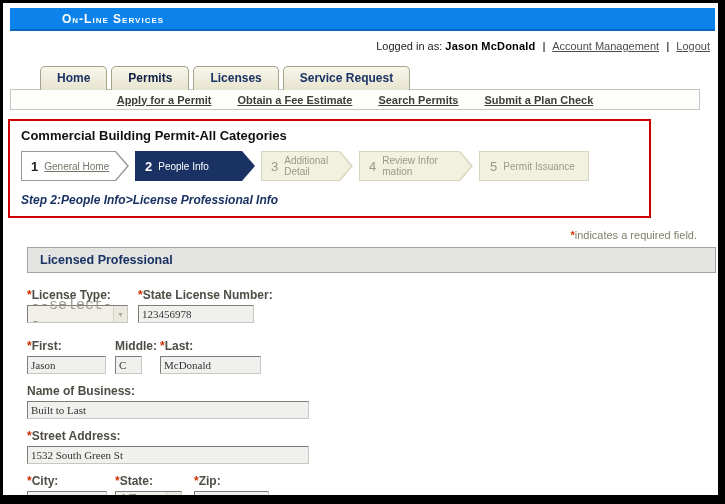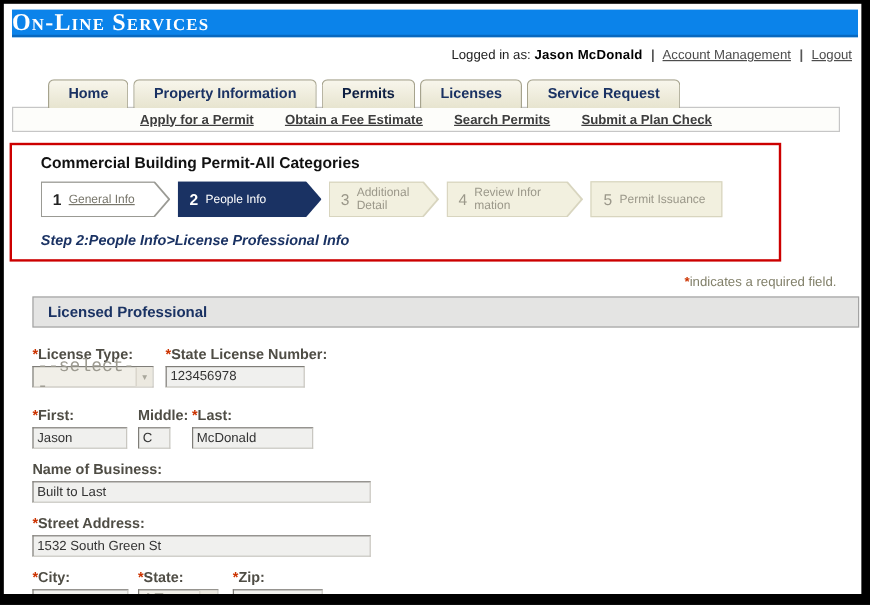--- a/index.html
+++ b/index.html
@@ -8,23 +8,23 @@
     background:#000;
     border-left:3px solid #000; border-top:3px solid #000;
     border-right:7px solid #000; border-bottom:9px solid #000;
     font-family:"Liberation Sans", sans-serif;
   }
   .page { position:relative; width:715px; height:492px; background:#fff; overflow:hidden; }
 
   
   .topbar { height:23px; margin:5px 3px 0 7px; background:#0b83ea; border-bottom:2px solid #0868bf; }
   .topbar-title {
-    display:inline-block; line-height:22px;
-    font-family:Liberation Serif, serif; font-variant:small-caps;
-    letter-spacing:1px; color:#fff; font-size:20px; font-weight:bold;
+    display:inline-block; padding-left:52px; line-height:22px;
+    font-family:Liberation Sans, sans-serif; font-variant:small-caps;
+    letter-spacing:1px; color:#fff; font-size:12px; font-weight:bold;
   }
 
   
   .login-row { margin-top:9px; text-align:right; padding-right:8px; font-size:11px; color:#222; }
   .login-row b { color:#000; letter-spacing:.2px; }
   .pipe { color:#555; margin:0 4px; font-weight:bold; }
   .ulink { color:#4d4d4d; text-decoration:underline; cursor:pointer; }
 
   
   .tabs { display:flex; gap:4px; margin:14px 0 -1px 37px; height:24px; position:relative; z-index:2;align-items:flex-end; }
@@ -38,21 +38,21 @@
 
   
   .subnav {
     margin:0 18px 0 7px; height:21px; border:1px solid #c6c6c6; background:#fdfdfa;
     display:flex; justify-content:center; align-items:center; gap:26px;
     font-size:11px; font-weight:bold;
   }
   .snav-link { color:#3d3d3d; text-decoration:underline; cursor:pointer; white-space:nowrap; }
 
   
-  .wizard { margin:9px 0 0 5px; width:643px; border:2px solid #cc0000; padding:5px 8px 9px 24px; }
+  .wizard { margin:9px 0 0 5px; width:643px; border:2px solid #cc0000; padding:5px 8px 9px 11px; }
   .wizard-title { font-size:13px; font-weight:bold; color:#111; margin:2px 0 8px 0; }
   .steps { display:flex; gap:6px; }
   .step { position:relative; height:30px; flex:0 0 auto; }
   .s1 { width:108px; } .s2 { width:120px; } .s3 { width:92px; } .s4 { width:114px; }
   .s5 { width:110px; border:1px solid #d8d5bf; background:#f2f0df; }
   .shape-border, .shape-fill { position:absolute; }
   .shape-border { inset:0; clip-path:polygon(0 0, calc(100% - 13px) 0, 100% 50%, calc(100% - 13px) 100%, 0 100%); }
   .shape-fill  { inset:1px 2px 1px 1px; clip-path:polygon(0 0, calc(100% - 12px) 0, 100% 50%, calc(100% - 12px) 100%, 0 100%); }
   .s1 .shape-border { background:#9a9a94; } .s1 .shape-fill { background:#fff; }
   .s2 .shape-border, .s2 .shape-fill { background:#1a3263; }
@@ -77,21 +77,21 @@
     display:flex; align-items:center; padding-left:12px;
     font-size:12.5px; font-weight:bold; color:#1a3263;
   }
 
   
   .form { margin:15px 0 0 24px; }
   .frow { display:flex; }
   .fgroup { display:flex; flex-direction:column; }
   .flabel { font-size:12px; font-weight:bold; color:#4f4d45; margin-bottom:3px; white-space:nowrap; }
   .finput {
-    height:18px; width:100%; font-family:Liberation Sans, sans-serif; font-size:11px; color:#333;
+    height:18px; width:100%; font-family:Liberation Serif, serif; font-size:11px; color:#333;
     background:#f0f0ee; border:1px solid; border-color:#7f7d78 #c9c7c1 #c9c7c1 #7f7d78;
     padding:1px 3px; outline:none;
   }
   .fselect {
     height:18px; width:100%; display:flex; align-items:center; justify-content:space-between;
     background:#f1efe8; border:1px solid; border-color:#7f7d78 #c9c7c1 #c9c7c1 #7f7d78;
   }
   .sel-text { font-family:"Liberation Mono", monospace; font-size:15px; color:#9c9a90; padding-left:3px; }
   .sel-arrow {
     width:15px; height:100%; background:#ece9e0; border-left:1px solid #d5d2c8;
@@ -112,42 +112,41 @@
     <span>Logged in as:</span>
     <b>Jason McDonald</b>
     <span class="pipe">|</span>
     <span class="ulink">Account Management</span>
     <span class="pipe">|</span>
     <span class="ulink">Logout</span>
   </div>
 
   <div class="tabs">
     <div class="tab">Home</div>
-    <div class="tab">Property Information</div>
     <div class="tab active">Permits</div>
     <div class="tab">Licenses</div>
     <div class="tab">Service Request</div>
   </div>
 
   <div class="subnav">
     <span class="snav-link">Apply for a Permit</span>
     <span class="snav-link">Obtain a Fee Estimate</span>
     <span class="snav-link">Search Permits</span>
     <span class="snav-link">Submit a Plan Check</span>
   </div>
 
   <div class="wizard">
     <div class="wizard-title">Commercial Building Permit-All Categories</div>
     <div class="steps">
       <div class="step s1">
         <div class="shape-border"></div>
         <div class="shape-fill"></div>
         <div class="step-content">
           <span class="step-num">1</span>
-          <span class="step-label">General Info</span>
+          <span class="step-label">General Home</span>
         </div>
       </div>
       <div class="step s2">
         <div class="shape-border"></div>
         <div class="shape-fill"></div>
         <div class="step-content">
           <span class="step-num">2</span>
           <span class="step-label">People Info</span>
         </div>
       </div>

